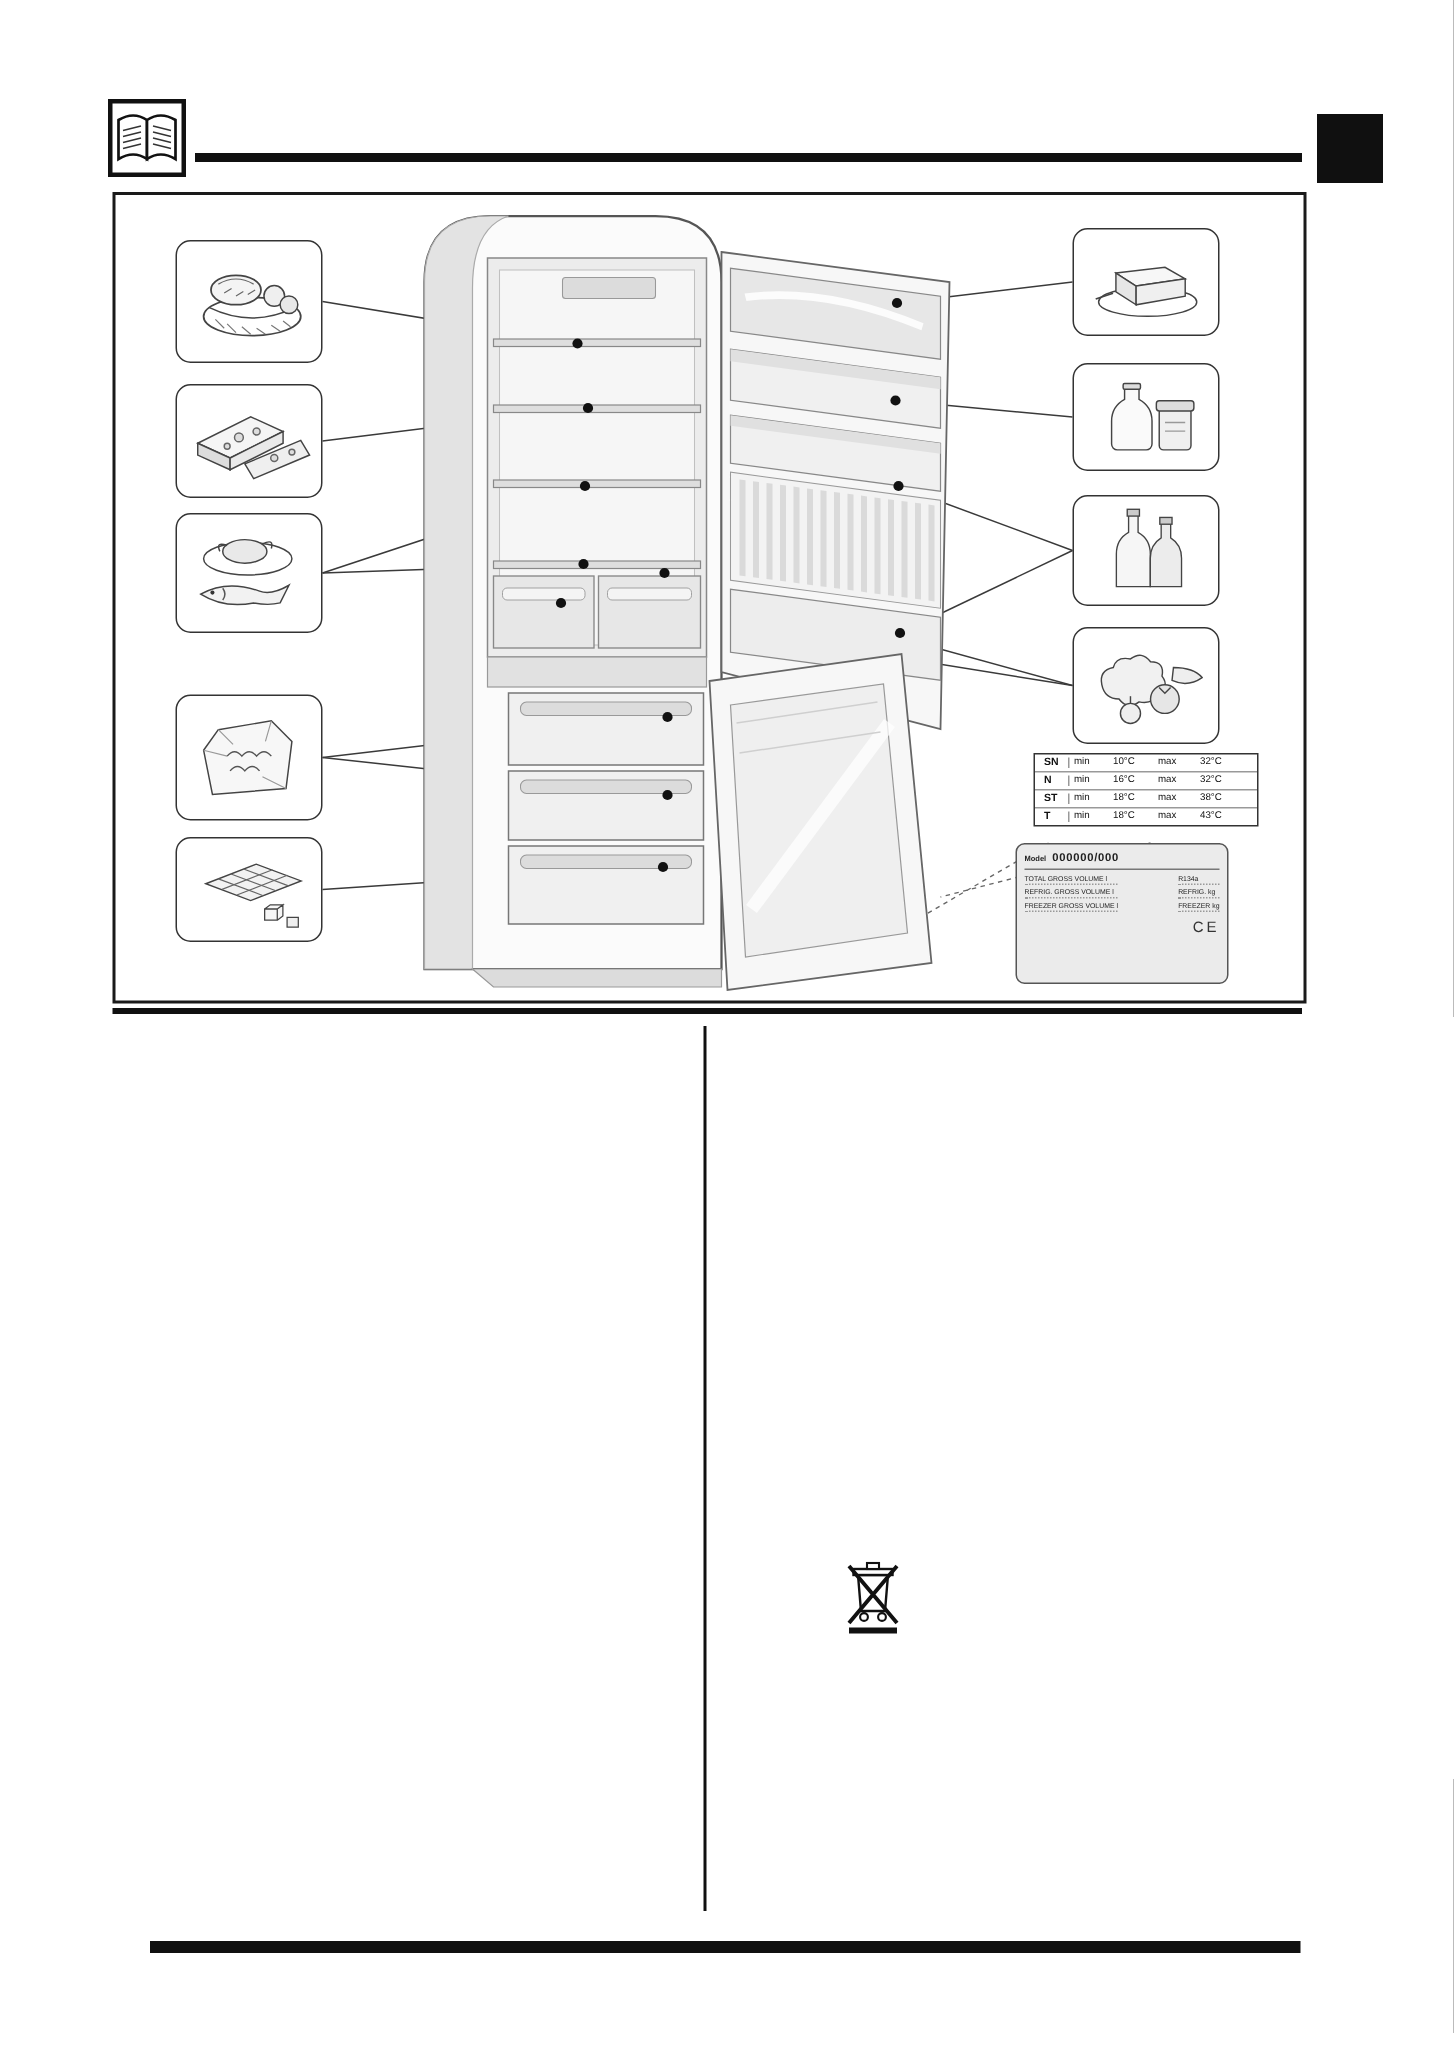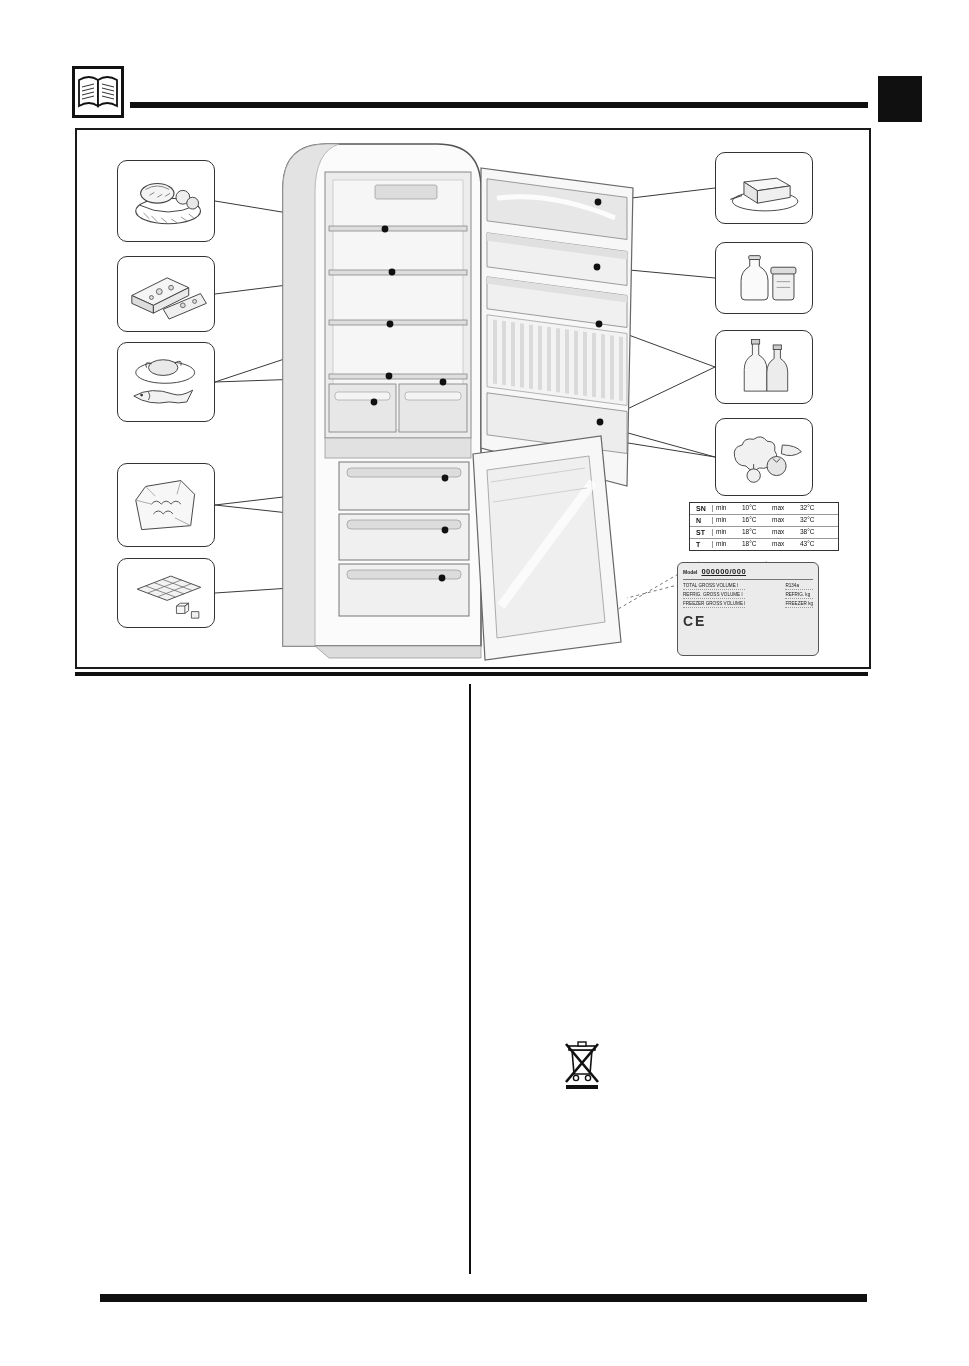--- a/index.html
+++ b/index.html
@@ -31,24 +31,24 @@
   .ct-cls{font-weight:bold;border-right:1px solid #999;font-size:7px;}
   .ct-row span{padding-left:3px;}
   
   .rating-plate{
     position:absolute;left:600px;top:432px;width:142px;height:94px;background:#ebebeb;
     border:1.2px solid #555;border-radius:6px;box-sizing:border-box;padding:4px 5px;
     font-size:4.6px;line-height:1.35;color:#222;
   }
   .plate-model-row{display:flex;align-items:baseline;gap:4px;border-bottom:0.8px solid #777;padding-bottom:2px;}
   .plate-model-label{font-size:5px;font-weight:bold;}
-  .plate-model-num{font-size:7.5px;font-weight:bold;letter-spacing:0.5px;text-decoration:underline;}
+  .plate-model-num{font-size:7.5px;font-weight:bold;letter-spacing:0.5px;}
   .plate-specs{display:flex;justify-content:space-between;margin-top:3px;}
   .plate-col div{white-space:nowrap;border-bottom:0.6px dotted #999;margin-bottom:1.5px;}
-  .plate-ce{margin-top:3px;text-align:left;font-size:14px;font-weight:bold;letter-spacing:2px;color:#333;}
+  .plate-ce{margin-top:3px;text-align:right;font-size:10px;font-weight:normal;letter-spacing:2px;color:#333;}
   
   .content-rule-top{position:absolute;left:75px;top:672px;width:793px;height:4px;background:#101010;}
   .column-divider{position:absolute;left:469px;top:684px;width:2px;height:590px;background:#101010;}
   .text-column{position:absolute;top:684px;height:590px;}
   .text-column.left{left:100px;width:350px;}
   .text-column.right{left:490px;width:360px;}
   .weee-box{position:absolute;left:562px;top:1036px;width:40px;height:54px;}
   .bottom-rule{position:absolute;left:100px;top:1294px;width:767px;height:8px;background:#101010;}
 </style>
 </head>

